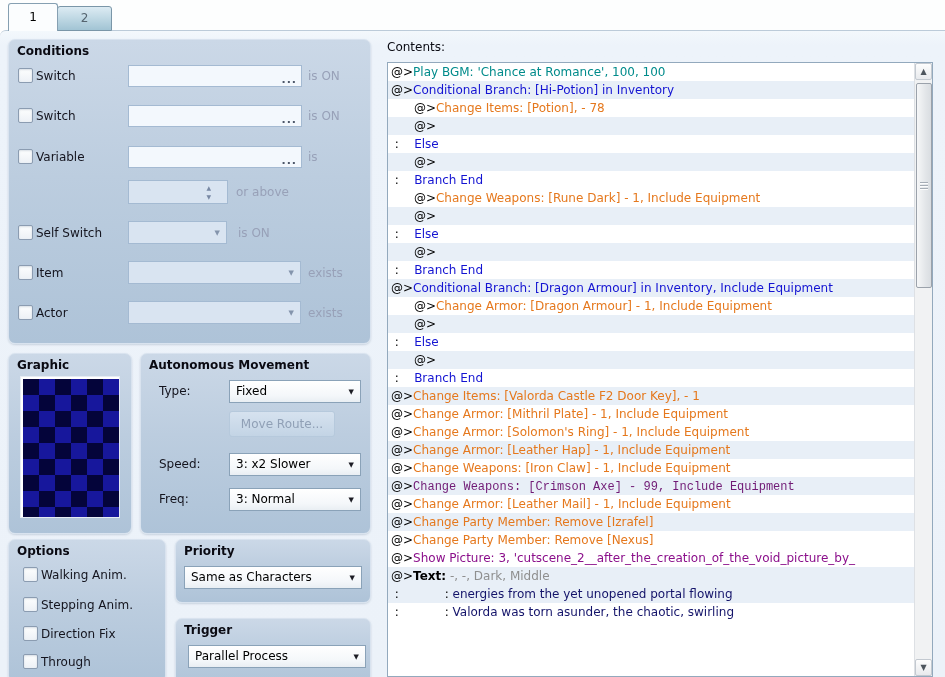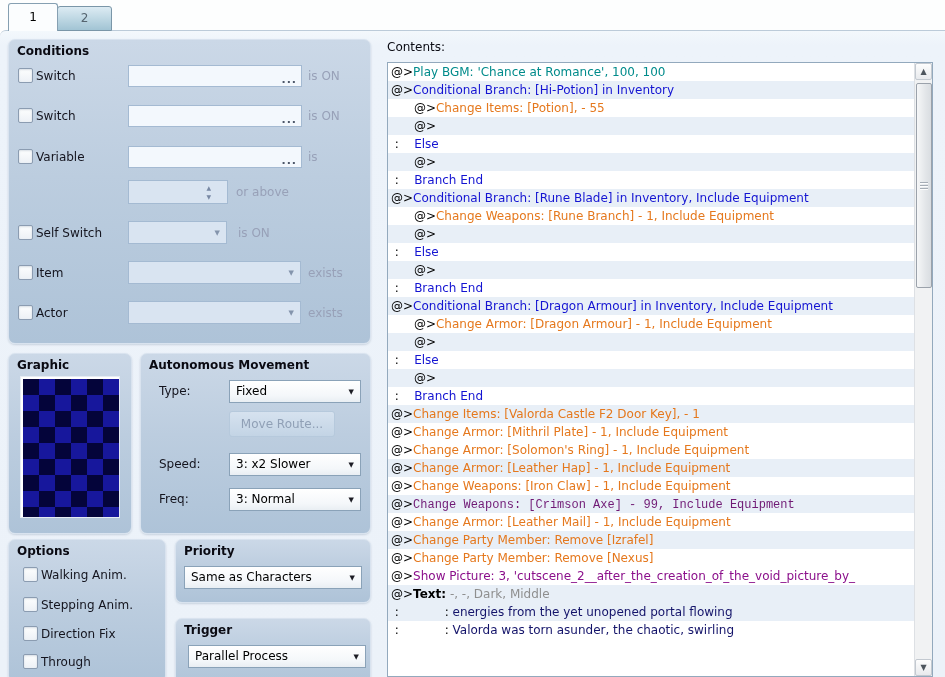--- a/index.html
+++ b/index.html
@@ -187,27 +187,26 @@
       </div>
     </div>
 
   </div>
 
   <div class="clabel">Contents:</div>
   <div class="clist">
     <div class="crows">
         <div class="crow"><span class="pre">@&gt;</span><span style="color: rgb(0, 139, 139);">Play BGM: 'Chance at Romance', 100, 100</span></div>
         <div class="crow stripe"><span class="pre">@&gt;</span><span style="color: rgb(20, 20, 210);">Conditional Branch: [Hi-Potion] in Inventory</span></div>
-        <div class="crow"><span class="pre">      @&gt;</span><span style="color: rgb(229, 120, 29);">Change Items: [Potion], - 55</span></div>
+        <div class="crow"><span class="pre">      @&gt;</span><span style="color: rgb(229, 120, 29);">Change Items: [Potion], - 78</span></div>
         <div class="crow stripe"><span class="pre">      @&gt;</span><span style="color: rgb(0, 0, 0);"></span></div>
         <div class="crow"><span class="pre"> :    </span><span style="color: rgb(20, 20, 210);">Else</span></div>
         <div class="crow stripe"><span class="pre">      @&gt;</span><span style="color: rgb(0, 0, 0);"></span></div>
         <div class="crow"><span class="pre"> :    </span><span style="color: rgb(20, 20, 210);">Branch End</span></div>
-        <div class="crow stripe"><span class="pre">@&gt;</span><span style="color: rgb(20, 20, 210);">Conditional Branch: [Rune Blade] in Inventory, Include Equipment</span></div>
-        <div class="crow"><span class="pre">      @&gt;</span><span style="color: rgb(229, 120, 29);">Change Weapons: [Rune Branch] - 1, Include Equipment</span></div>
+        <div class="crow"><span class="pre">      @&gt;</span><span style="color: rgb(229, 120, 29);">Change Weapons: [Rune Dark] - 1, Include Equipment</span></div>
         <div class="crow stripe"><span class="pre">      @&gt;</span><span style="color: rgb(0, 0, 0);"></span></div>
         <div class="crow"><span class="pre"> :    </span><span style="color: rgb(20, 20, 210);">Else</span></div>
         <div class="crow stripe"><span class="pre">      @&gt;</span><span style="color: rgb(0, 0, 0);"></span></div>
         <div class="crow"><span class="pre"> :    </span><span style="color: rgb(20, 20, 210);">Branch End</span></div>
         <div class="crow stripe"><span class="pre">@&gt;</span><span style="color: rgb(20, 20, 210);">Conditional Branch: [Dragon Armour] in Inventory, Include Equipment</span></div>
         <div class="crow"><span class="pre">      @&gt;</span><span style="color: rgb(229, 120, 29);">Change Armor: [Dragon Armour] - 1, Include Equipment</span></div>
         <div class="crow stripe"><span class="pre">      @&gt;</span><span style="color: rgb(0, 0, 0);"></span></div>
         <div class="crow"><span class="pre"> :    </span><span style="color: rgb(20, 20, 210);">Else</span></div>
         <div class="crow stripe"><span class="pre">      @&gt;</span><span style="color: rgb(0, 0, 0);"></span></div>
         <div class="crow"><span class="pre"> :    </span><span style="color: rgb(20, 20, 210);">Branch End</span></div>

